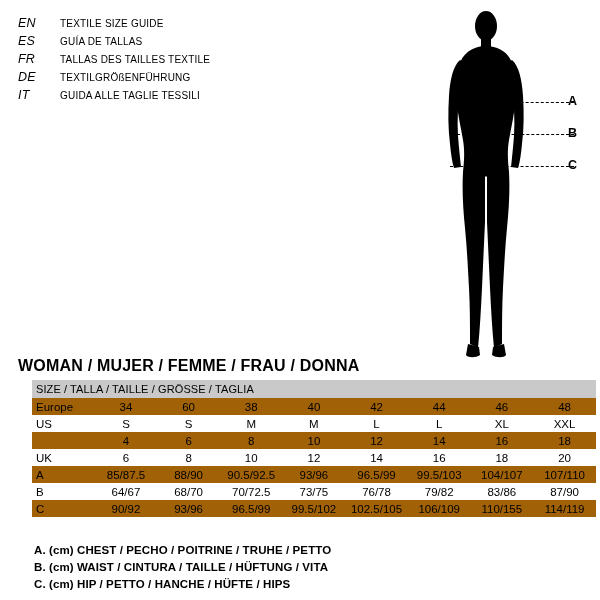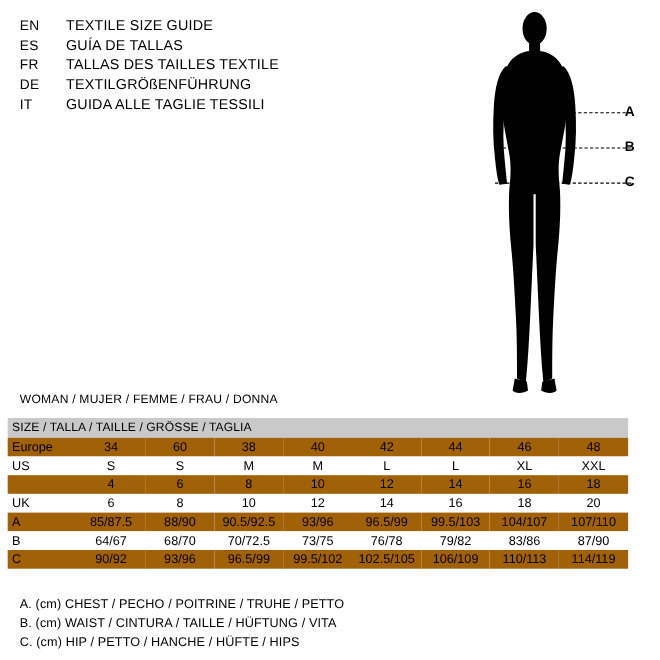--- a/index.html
+++ b/index.html
@@ -30,23 +30,24 @@
   .lang-row {
     display: flex;
     align-items: baseline;
     height: 18px;
     line-height: 18px;
   }
   .lang-code {
     width: 42px;
     font-size: 12.5px;
     letter-spacing: 0.2px;
+    font-style: italic;
   }
   .lang-text {
-    font-size: 13px;
+    font-size: 10px;
     letter-spacing: 0.2px;
     white-space: nowrap;
   }
 
   
   .figure-area {
     position: absolute;
     left: 400px;
     top: 8px;
     width: 200px;
@@ -66,29 +67,29 @@
     position: absolute;
     font-size: 12.5px;
     font-weight: bold;
   }
 
   
   .woman-title {
     position: absolute;
     left: 18px;
     top: 357px;
-    font-size: 11px;
-    font-weight: normal;
+    font-size: 16px;
+    font-weight: bold;
     letter-spacing: 0.2px;
   }
 
   
   .size-table {
     position: absolute;
-    left: 7px;
+    left: 32px;
     top: 380px;
     width: 564px;
     border-collapse: collapse;
     table-layout: fixed;
   }
   .size-table td {
     font-size: 11.5px;
     height: 17px;
     padding: 0;
     text-align: center;
@@ -115,24 +116,25 @@
 
   
   .footnotes {
     position: absolute;
     left: 18px;
     top: 542px;
     width: 560px;
   }
   .footnote {
     font-size: 11.5px;
-    font-weight: normal;
+    font-weight: bold;
     line-height: 17px;
     letter-spacing: 0.1px;
     white-space: nowrap;
+    margin-left: 16px;
   }
 </style>
 </head>
 <body>
 
 <div class="page">
 
   <div class="lang-block">
     <div class="lang-row">
       <div class="lang-code">EN</div>
@@ -300,21 +302,21 @@
         <td>87/90</td>
       </tr>
       <tr class="shade">
         <td class="first-col">C</td>
         <td>90/92</td>
         <td>93/96</td>
         <td>96.5/99</td>
         <td>99.5/102</td>
         <td>102.5/105</td>
         <td>106/109</td>
-        <td>110/113</td>
+        <td>110/155</td>
         <td>114/119</td>
       </tr>
     </tbody>
   </table>
 
   <div class="footnotes">
     <div class="footnote">A. (cm) CHEST / PECHO / POITRINE / TRUHE / PETTO</div>
     <div class="footnote">B. (cm) WAIST / CINTURA / TAILLE / HÜFTUNG / VITA</div>
     <div class="footnote">C. (cm) HIP / PETTO / HANCHE / HÜFTE / HIPS</div>
   </div>

